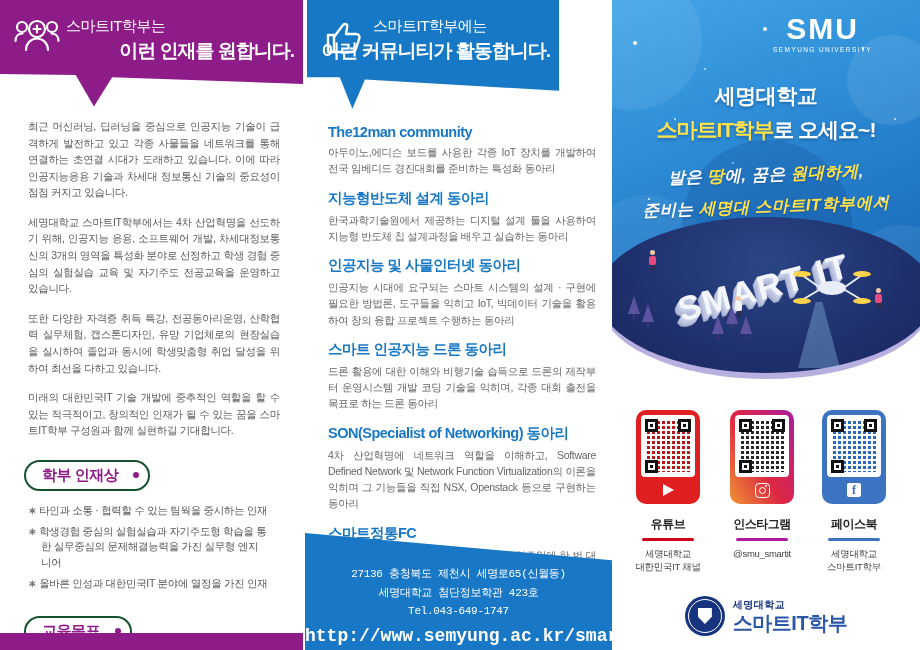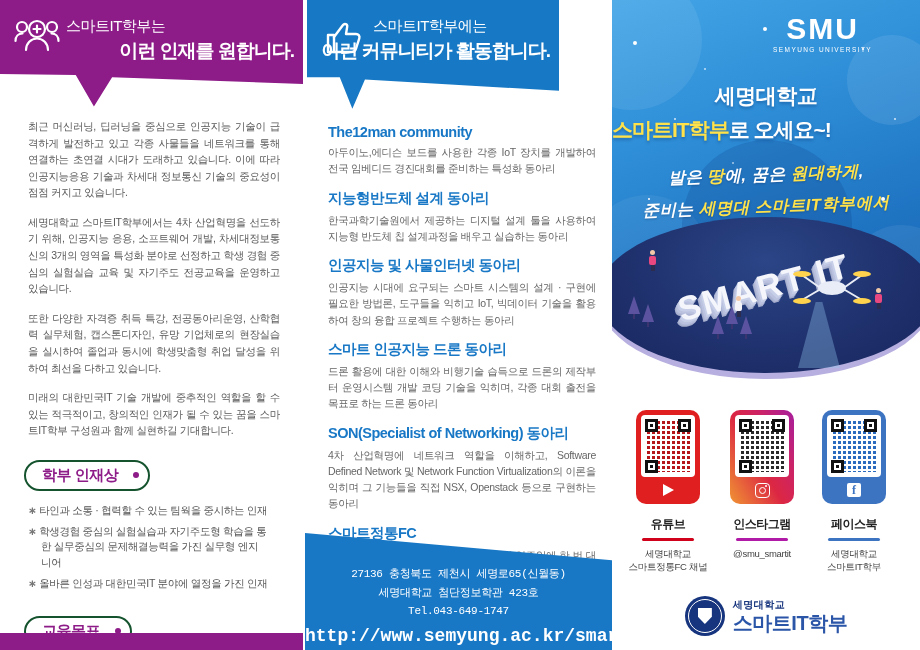--- a/index.html
+++ b/index.html
@@ -52,21 +52,21 @@
   .stars{position:absolute;left:0;top:0;width:2px;height:2px;background:transparent;border-radius:50%;
     box-shadow:22px 42px 0 1px #fff, 62px 118px 0 0 rgba(255,255,255,.8), 36px 198px 0 0 #fff,
       92px 68px 0 0 rgba(255,255,255,.7), 152px 28px 0 1px #fff, 250px 48px 0 0 #fff,
       282px 118px 0 0 rgba(255,255,255,.8), 202px 88px 0 0 #fff, 120px 162px 0 0 rgba(255,255,255,.6),
       270px 198px 0 1px #fff, 28px 262px 0 0 #fff, 292px 262px 0 0 rgba(255,255,255,.8);}
   .smu{position:absolute;right:48px;top:14px;text-align:center;color:#fff;}
   .smu-name{font-size:30px;font-weight:900;letter-spacing:2px;line-height:1;}
   .smu-sub{font-size:6.5px;letter-spacing:1.4px;margin-top:2px;}
   .r-t1{position:absolute;left:0;top:82px;width:100%;text-align:center;color:#fff;font-size:21px;
     font-weight:bold;letter-spacing:-0.5px;text-shadow:0 2px 3px rgba(0,40,100,.35);}
-  .r-t2{position:absolute;left:0;top:116px;width:100%;font-size:21px;font-weight:bold;
+  .r-t2{position:absolute;left:0;top:116px;width:100%;text-align:center;font-size:21px;font-weight:bold;
     letter-spacing:-1px;color:#fff;text-shadow:0 2px 3px rgba(0,40,100,.35);}
   .yw{color:#FFE24A;}
   .slogan{position:absolute;left:0;width:100%;text-align:center;color:#fff;font-size:16.5px;
     font-weight:bold;font-style:italic;letter-spacing:0.5px;transform:rotate(-2deg);
     text-shadow:0 1px 2px rgba(0,30,80,.3);}
   .sl1{top:164px;} .sl2{top:196px;}
   .ground-rim{position:absolute;left:-13px;top:221px;width:334px;height:158px;border-radius:50%;background:#B7AFDF;}
   .ground{position:absolute;left:-14px;top:217px;width:336px;height:156px;border-radius:50%;
     background:radial-gradient(ellipse at 50% 28%,#2B4586 0%,#1E2F6B 62%,#18255C 100%);}
   .smart3d{position:absolute;left:12px;top:268px;width:280px;text-align:center;font-size:34px;font-weight:900;
@@ -312,21 +312,21 @@
     <div class="icon-strip">
         <span class="fb-glyph">f</span>
       </div>
   </div>
 
   <div class="soc-col sc1">
     <div class="soc-name">유튜브</div>
     <div class="soc-bar bar-yt"></div>
     <div class="soc-handle">
       <div>세명대학교</div>
-      <div>스마트정통FC 채널</div>
+      <div>대한민국IT 채널</div>
     </div>
   </div>
   <div class="soc-col sc2">
     <div class="soc-name">인스타그램</div>
     <div class="soc-bar bar-ig"></div>
     <div class="soc-handle">
       <div>@smu_smartit</div>
       <div></div>
     </div>
   </div>

